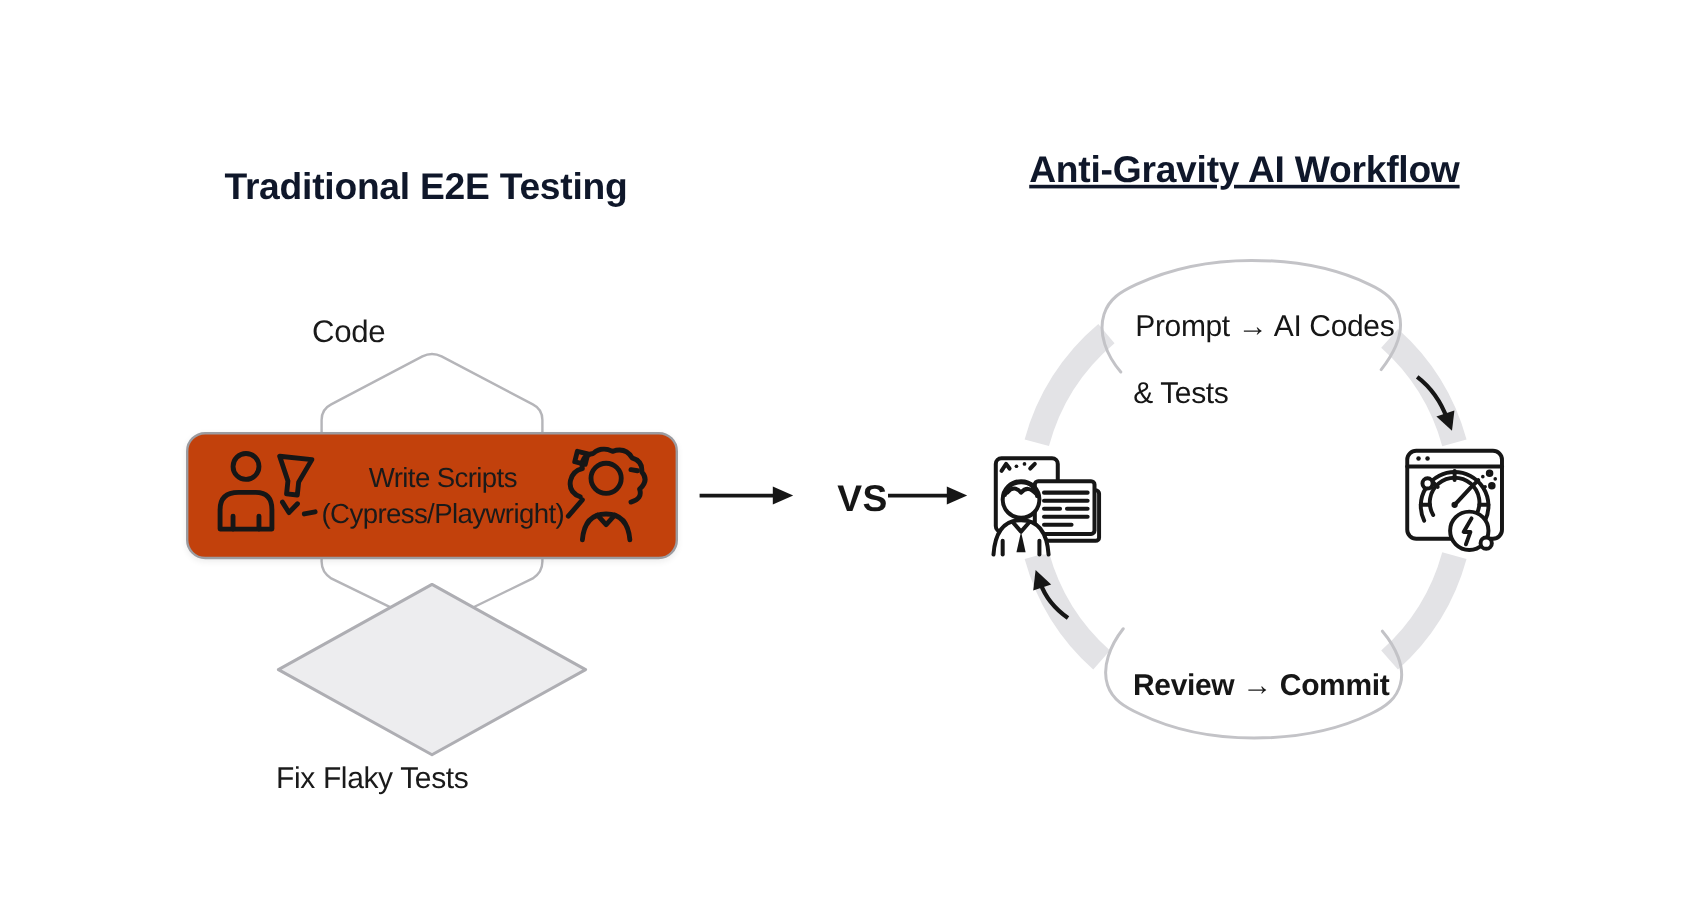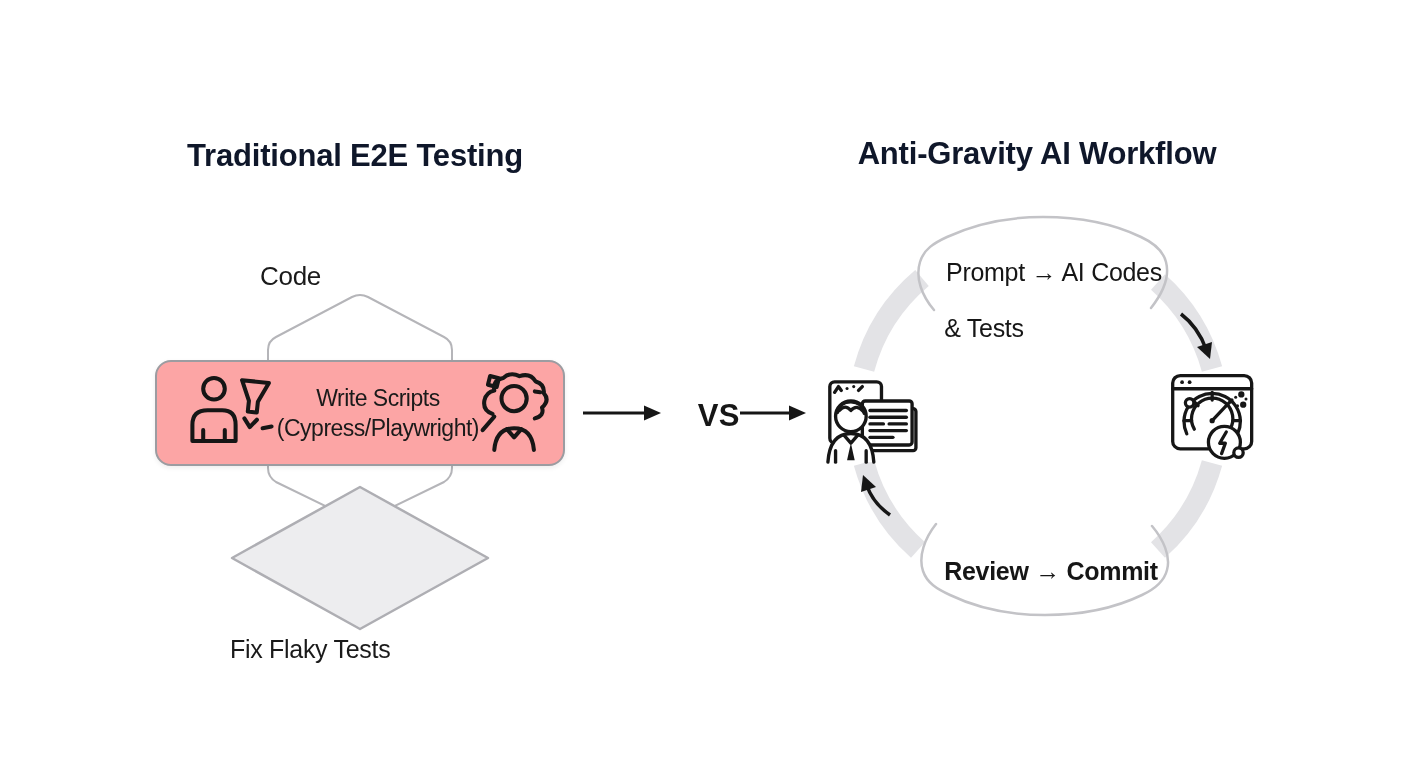--- a/index.html
+++ b/index.html
@@ -14,23 +14,23 @@
     font-size:31px;font-weight:700;letter-spacing:-0.2px;
     text-align:center;color:#0f172a;
   }
   .label{
     font-size:25px;font-weight:500;letter-spacing:-0.3px;
     text-align:left;color:#1a1a1a;
   }
   #shape-layer{position:absolute;left:0;top:0;z-index:1;}
   #write-scripts-box{
     left:155px;top:360px;width:410px;height:106px;
-    background:#fca5a5;border:2px solid #9c9ca1;border-radius:16px;
+    background:#c2410c;border:2px solid #9c9ca1;border-radius:16px;
     box-sizing:border-box;z-index:2;
-    display:flex;align-items:center;justify-content:flex-end;
+    display:flex;align-items:center;justify-content:center;
     padding:0 12px;box-shadow:0 2px 5px rgba(0,0,0,0.07);
   }
   .box-text{
     font-size:23px;font-weight:500;line-height:30px;
     letter-spacing:-0.5px;text-align:center;white-space:nowrap;color:#1a1a1a;
   }
   .icon{flex:0 0 auto;z-index:3;}
   .cycle-label{font-size:25px;font-weight:500;letter-spacing:-0.3px;text-align:center;white-space:nowrap;z-index:4;}
   .vs{font-size:31px;font-weight:700;letter-spacing:0.5px;text-align:center;z-index:4;}
 </style>
@@ -102,21 +102,21 @@
     <path d="M31 63 L39 72 L47 63"></path>
   </svg>
 </div>
 
 <div class="abs label" style="left:260px;top:543px;width:200px;">Run Tests</div>
 
 <div class="abs label" style="left:230px;top:635px;width:260px;">Fix Flaky Tests</div>
 
 <div class="abs vs" style="left:655px;top:398px;width:85px;text-align:right;">VS</div>
 
-<div class="abs title" style="left:800px;top:136px;width:474px;">Anti-Gravity AI Workflow</div>
+<div class="abs title" style="left:800px;top:124px;width:474px;text-decoration:underline;">Anti-Gravity AI Workflow</div>
 
 <div class="abs cycle-label" style="left:904px;top:240px;width:300px;margin-top:18px;">Prompt → AI Codes</div>
 <div class="abs cycle-label" style="left:834px;top:270px;width:300px;margin-top:44px;">&amp; Tests</div>
 <div class="abs cycle-label" style="left:901px;top:557px;width:300px;font-weight:bold;">Review → Commit</div>
 
 <svg class="abs icon" style="left:822px;top:378px;" width="96" height="88" viewBox="0 0 100 92" fill="none" stroke="#161616" stroke-width="3.5" stroke-linecap="round" stroke-linejoin="round">
   <rect x="8" y="4" width="54" height="64" rx="5"></rect>
   <path d="M13 15 L17 9 L20 13"></path>
   <circle cx="26" cy="11" r="1.6" fill="#161616" stroke="none"></circle>
   <circle cx="33" cy="9" r="1.6" fill="#161616" stroke="none"></circle>

